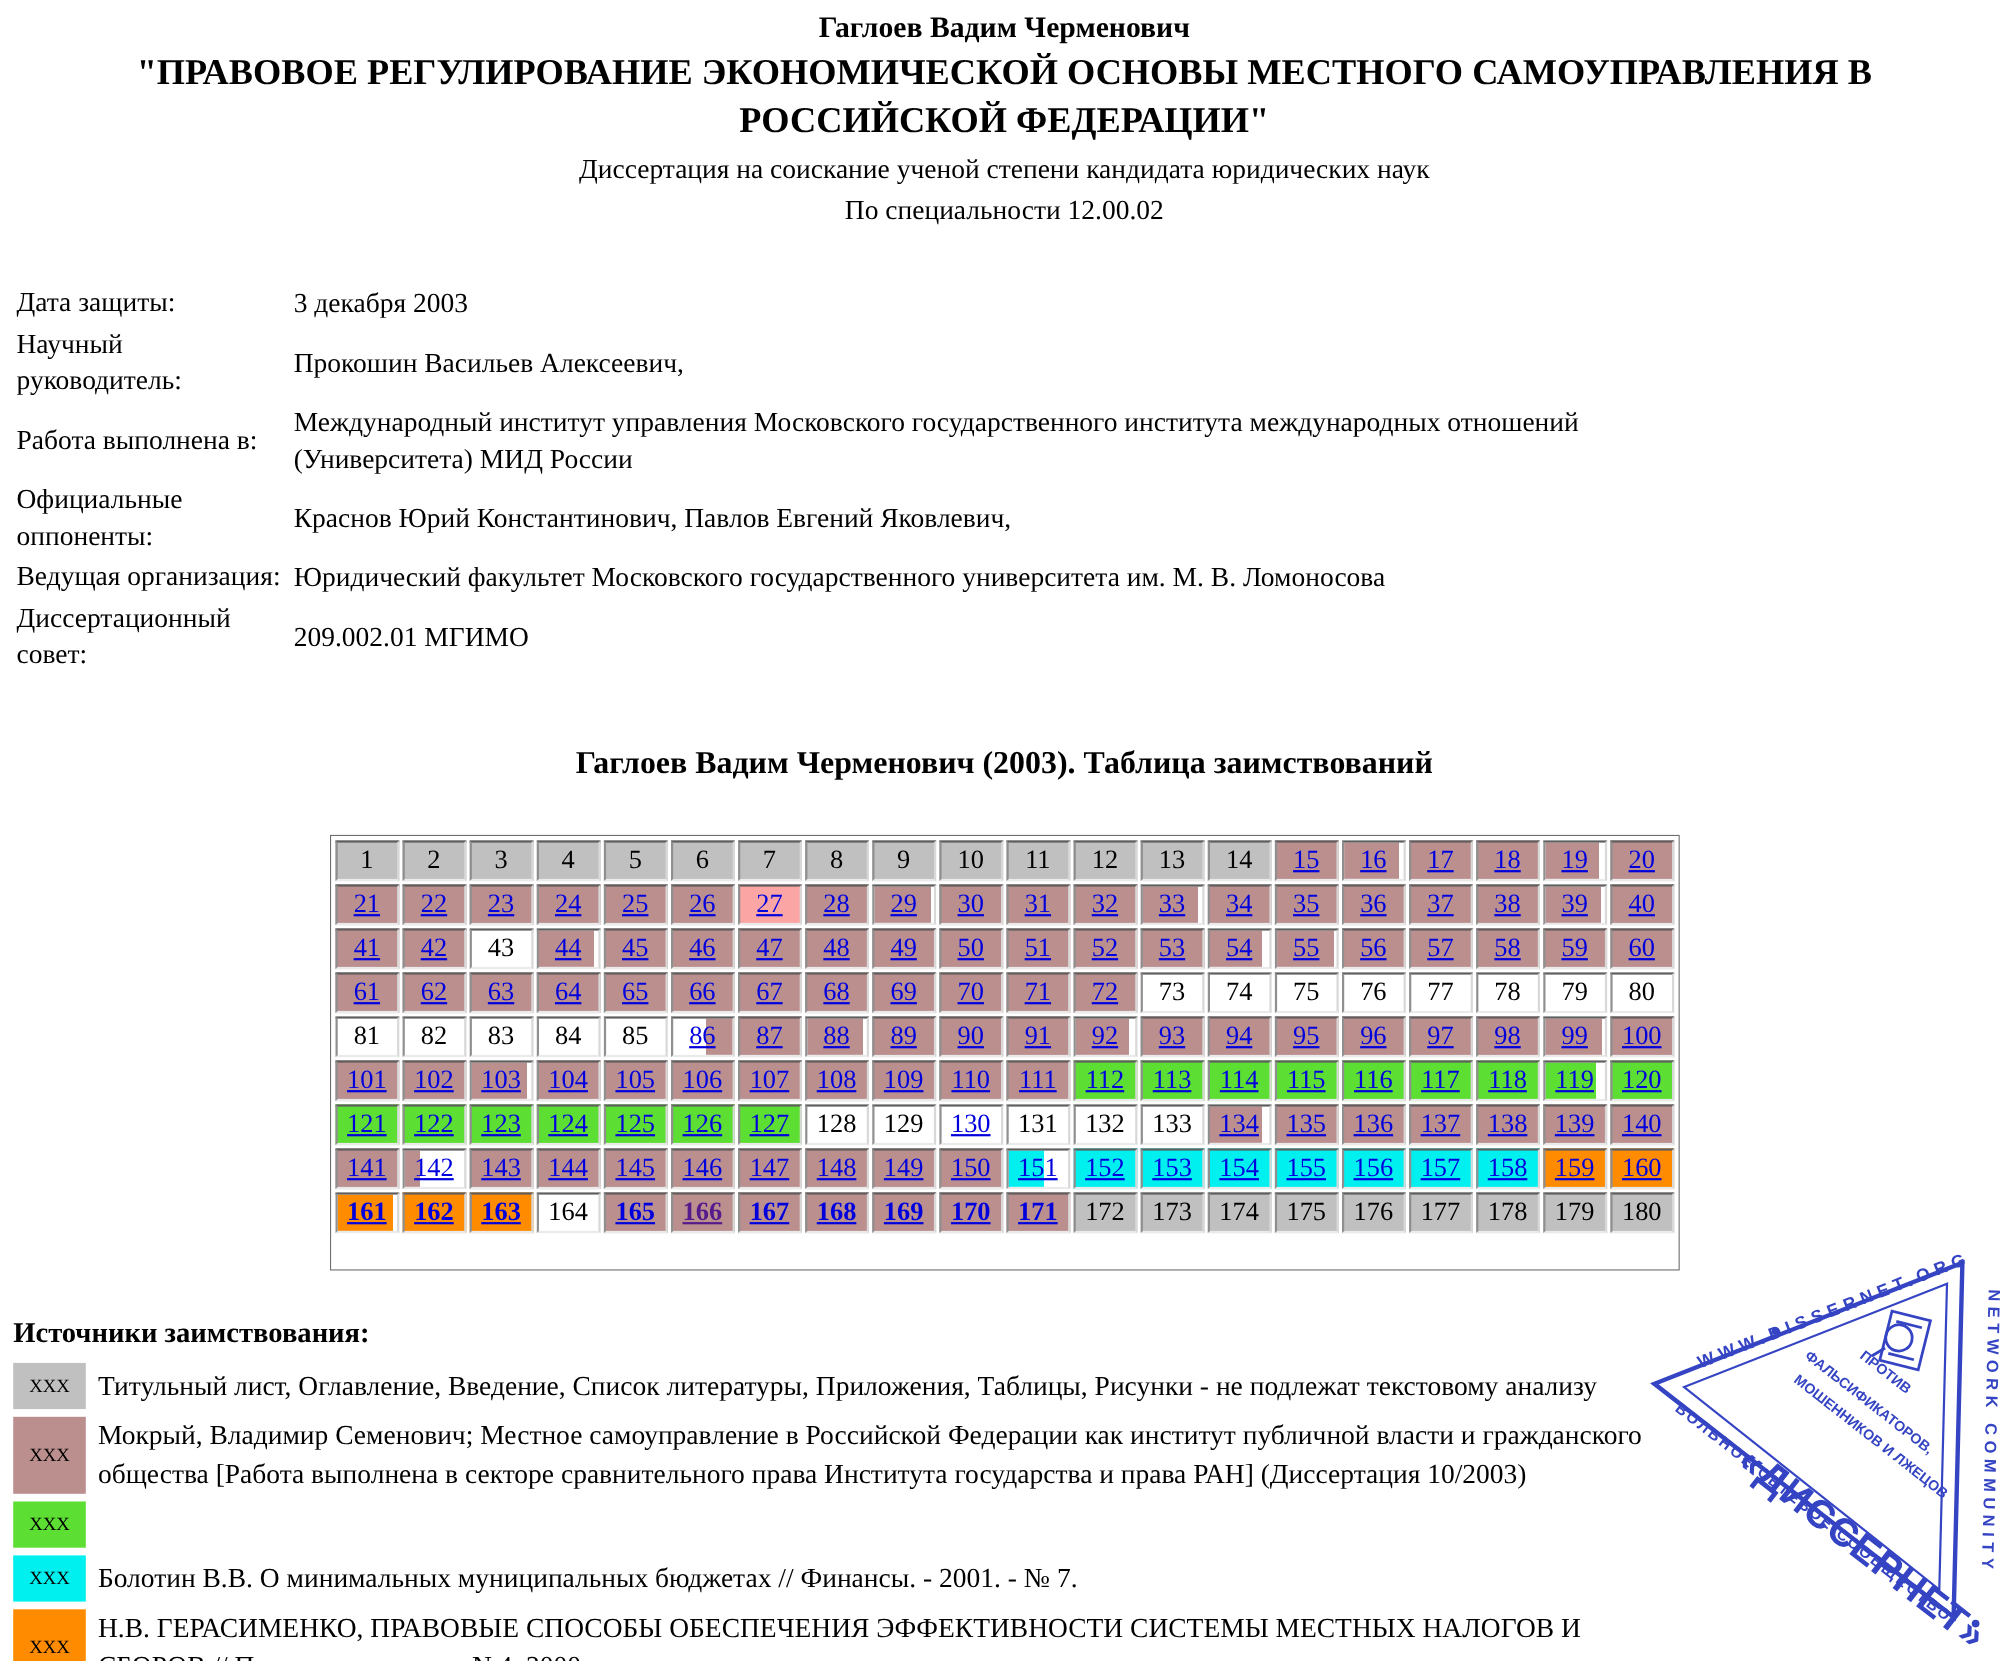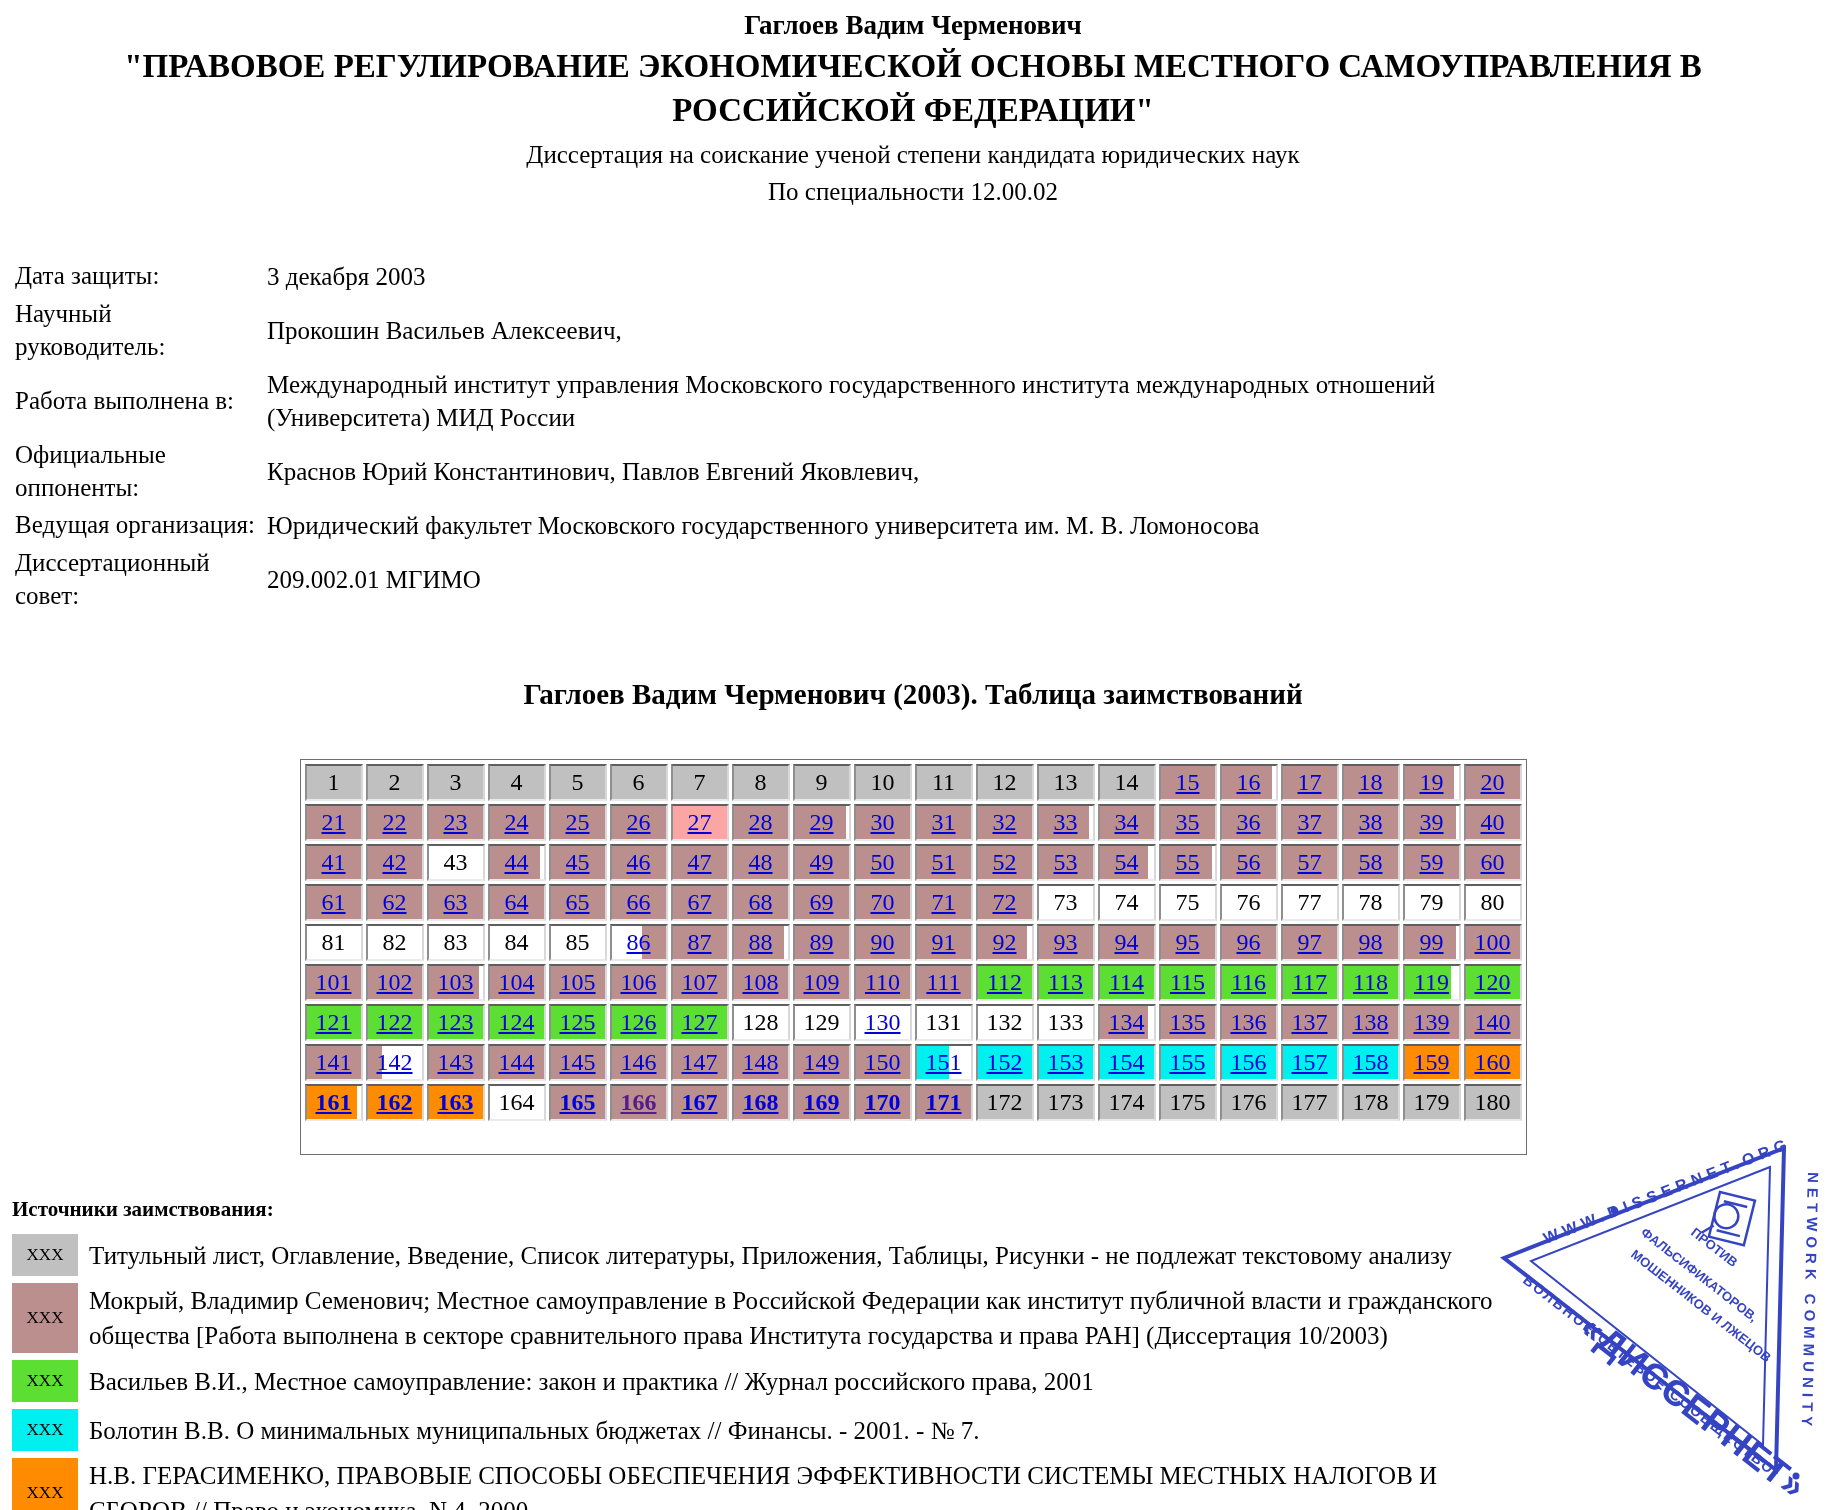--- a/index.html
+++ b/index.html
@@ -19,21 +19,21 @@
   table.grid{border-collapse:separate;border-spacing:3px;}
   table.grid td{
     width:52px;height:31px;text-align:center;vertical-align:middle;font-size:24px;
     border-top:2px solid #5f5f5f;border-left:2px solid #8f8f8f;
     border-right:2px solid #d8d8d8;border-bottom:2px solid #eaeaea;
   }
   .lnk{color:#0000dd;text-decoration:underline;cursor:pointer;}
   .lnk.visited{color:#551a8b;}
   .bold{font-weight:bold;}
   .plain{color:#000;text-decoration:none;}
-  .legend-heading{font-size:21px;font-weight:bold;margin:42px 0 12px 12px;}
+  .legend-heading{font-size:26px;font-weight:bold;margin:42px 0 12px 12px;}
   .legend{margin-left:12px;}
   .legend-row{display:flex;align-items:stretch;margin-bottom:7px;max-width:1560px;}
   .legend-block{flex:0 0 66px;display:flex;align-items:center;justify-content:center;font-size:17px;min-height:42px;}
   .legend-text{font-size:25px;line-height:1.4;padding-left:11px;max-width:1450px;align-self:center;}
   .stamp{position:absolute;right:2px;top:1140px;opacity:0.95;}
   .stamp text{fill:#2b3ac0;font-family:"Liberation Sans",sans-serif;}
   .stamp .tri{stroke:#2b3ac0;fill:none;}
 </style>
 </head>
 <body>
@@ -287,21 +287,20 @@
       <div class="legend-row">
         <span class="legend-block" style="background: rgb(192, 192, 192);">XXX</span>
         <span class="legend-text">Титульный лист, Оглавление, Введение, Список литературы, Приложения, Таблицы, Рисунки - не подлежат текстовому анализу</span>
       </div>
       <div class="legend-row">
         <span class="legend-block" style="background: rgb(188, 143, 143);">XXX</span>
         <span class="legend-text">Мокрый, Владимир Семенович; Местное самоуправление в Российской Федерации как институт публичной власти и гражданского общества [Работа выполнена в секторе сравнительного права Института государства и права РАН] (Диссертация 10/2003)</span>
       </div>
       <div class="legend-row">
         <span class="legend-block" style="background: rgb(92, 222, 50);">XXX</span>
-        <span class="legend-text">Васильев В.И., Местное самоуправление: закон и практика // Журнал российского права, 2001</span>
       </div>
       <div class="legend-row">
         <span class="legend-block" style="background: rgb(0, 240, 240);">XXX</span>
         <span class="legend-text">Болотин В.В. О минимальных муниципальных бюджетах // Финансы. - 2001. - № 7.</span>
       </div>
       <div class="legend-row">
         <span class="legend-block" style="background: rgb(255, 140, 0);">XXX</span>
         <span class="legend-text">Н.В. ГЕРАСИМЕНКО, ПРАВОВЫЕ СПОСОБЫ ОБЕСПЕЧЕНИЯ ЭФФЕКТИВНОСТИ СИСТЕМЫ МЕСТНЫХ НАЛОГОВ И СБОРОВ // Право и экономика, N 4, 2000</span>
       </div>
     </div>

